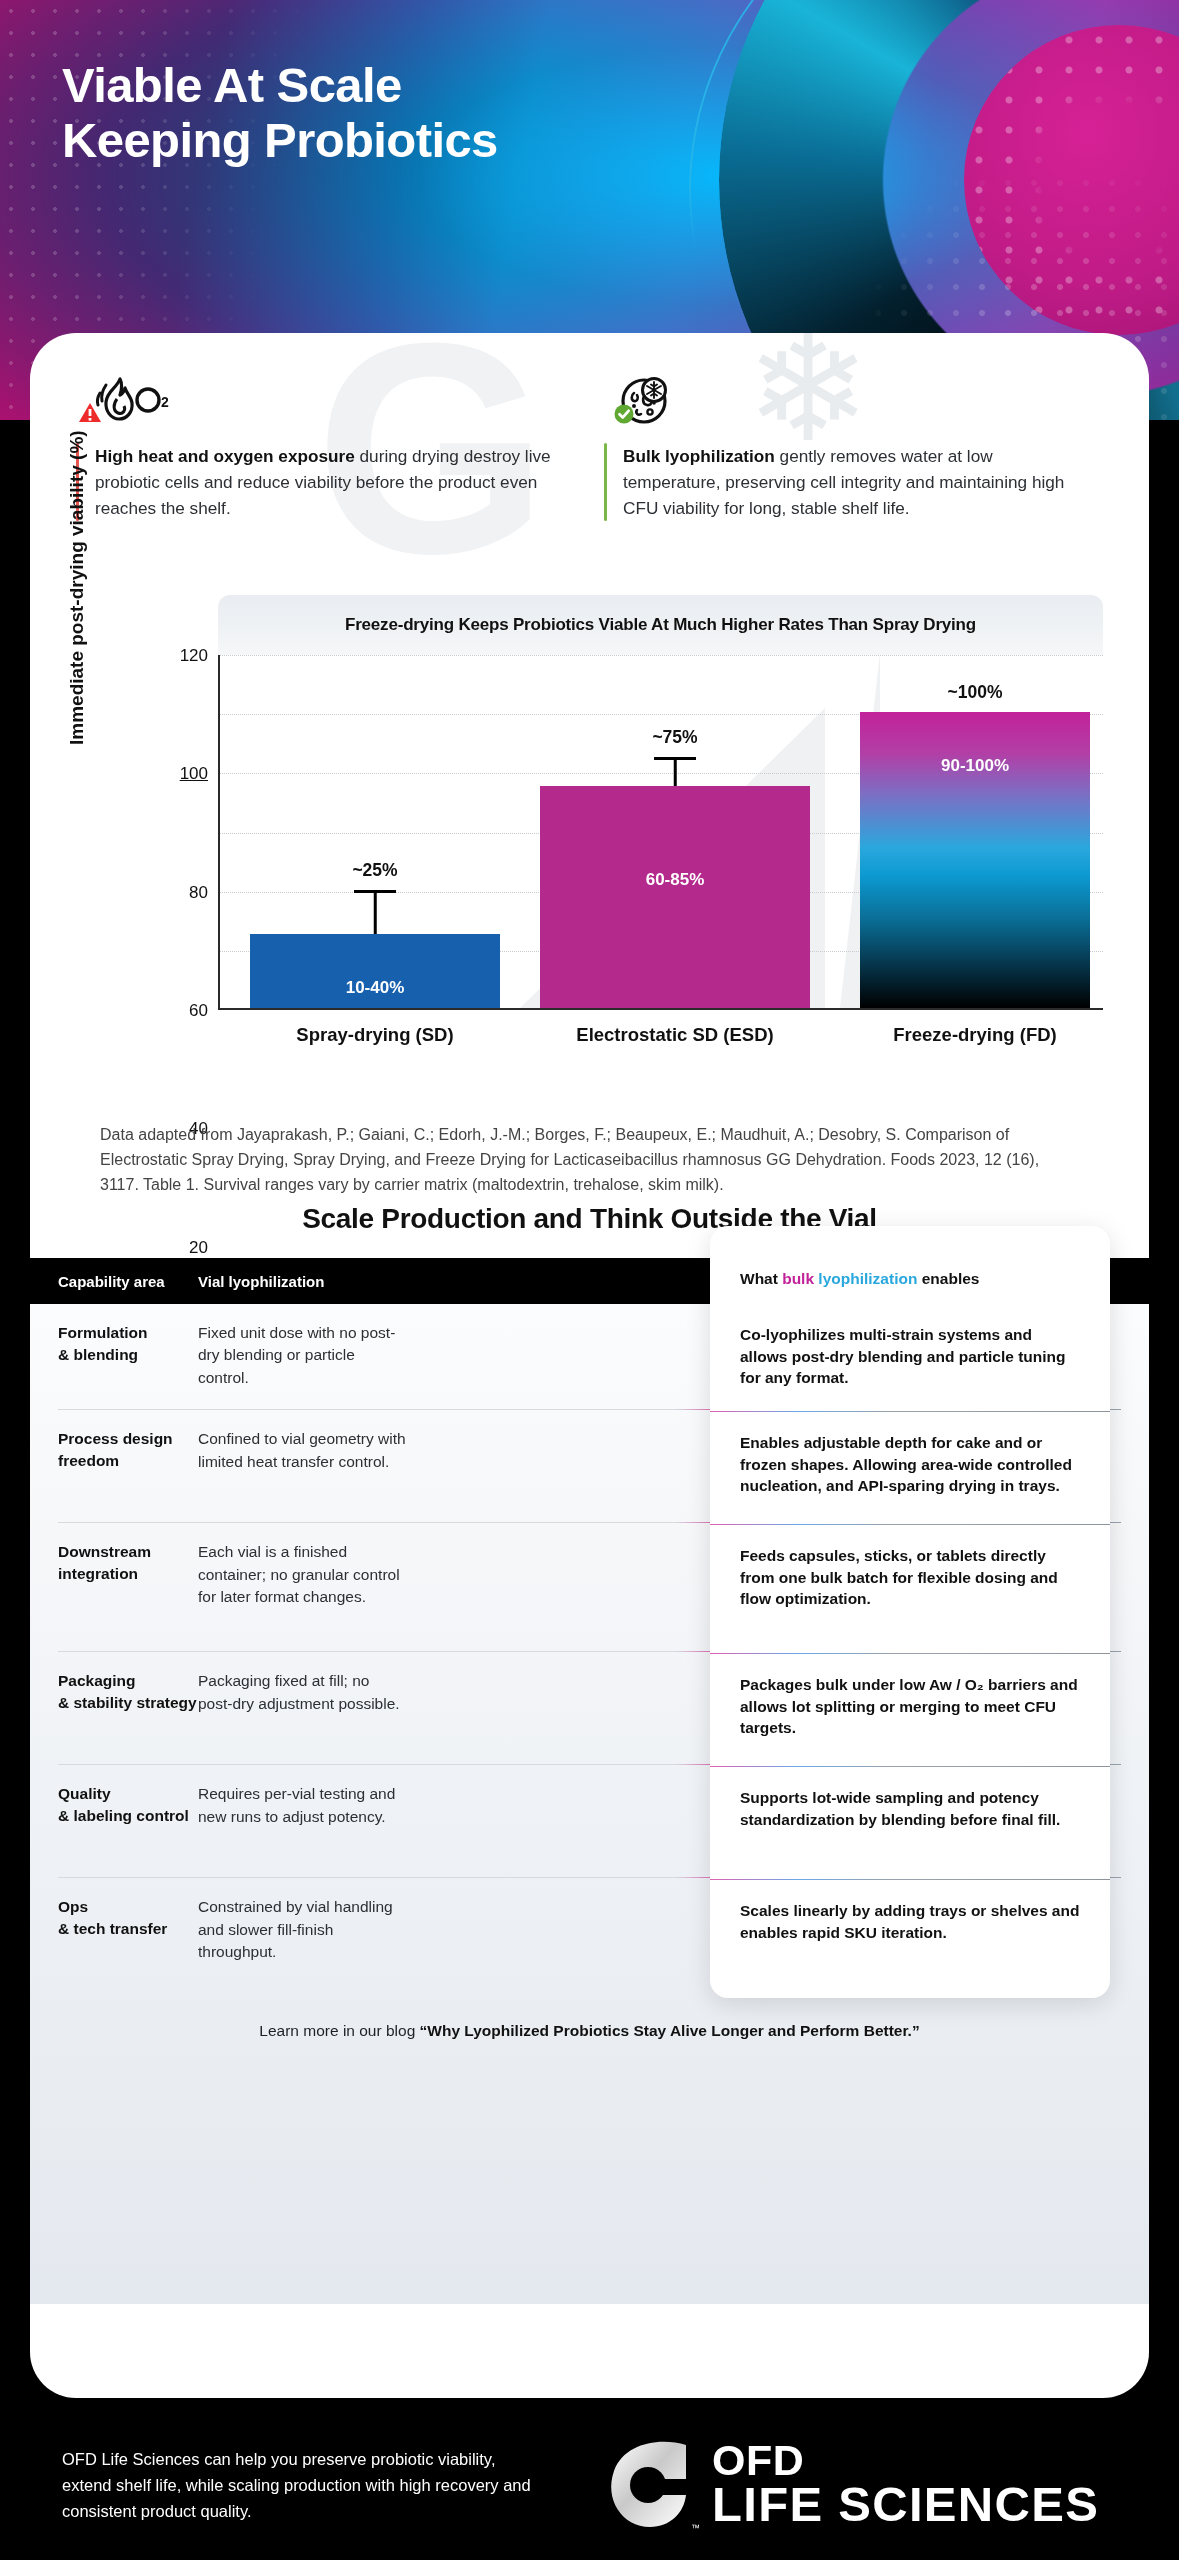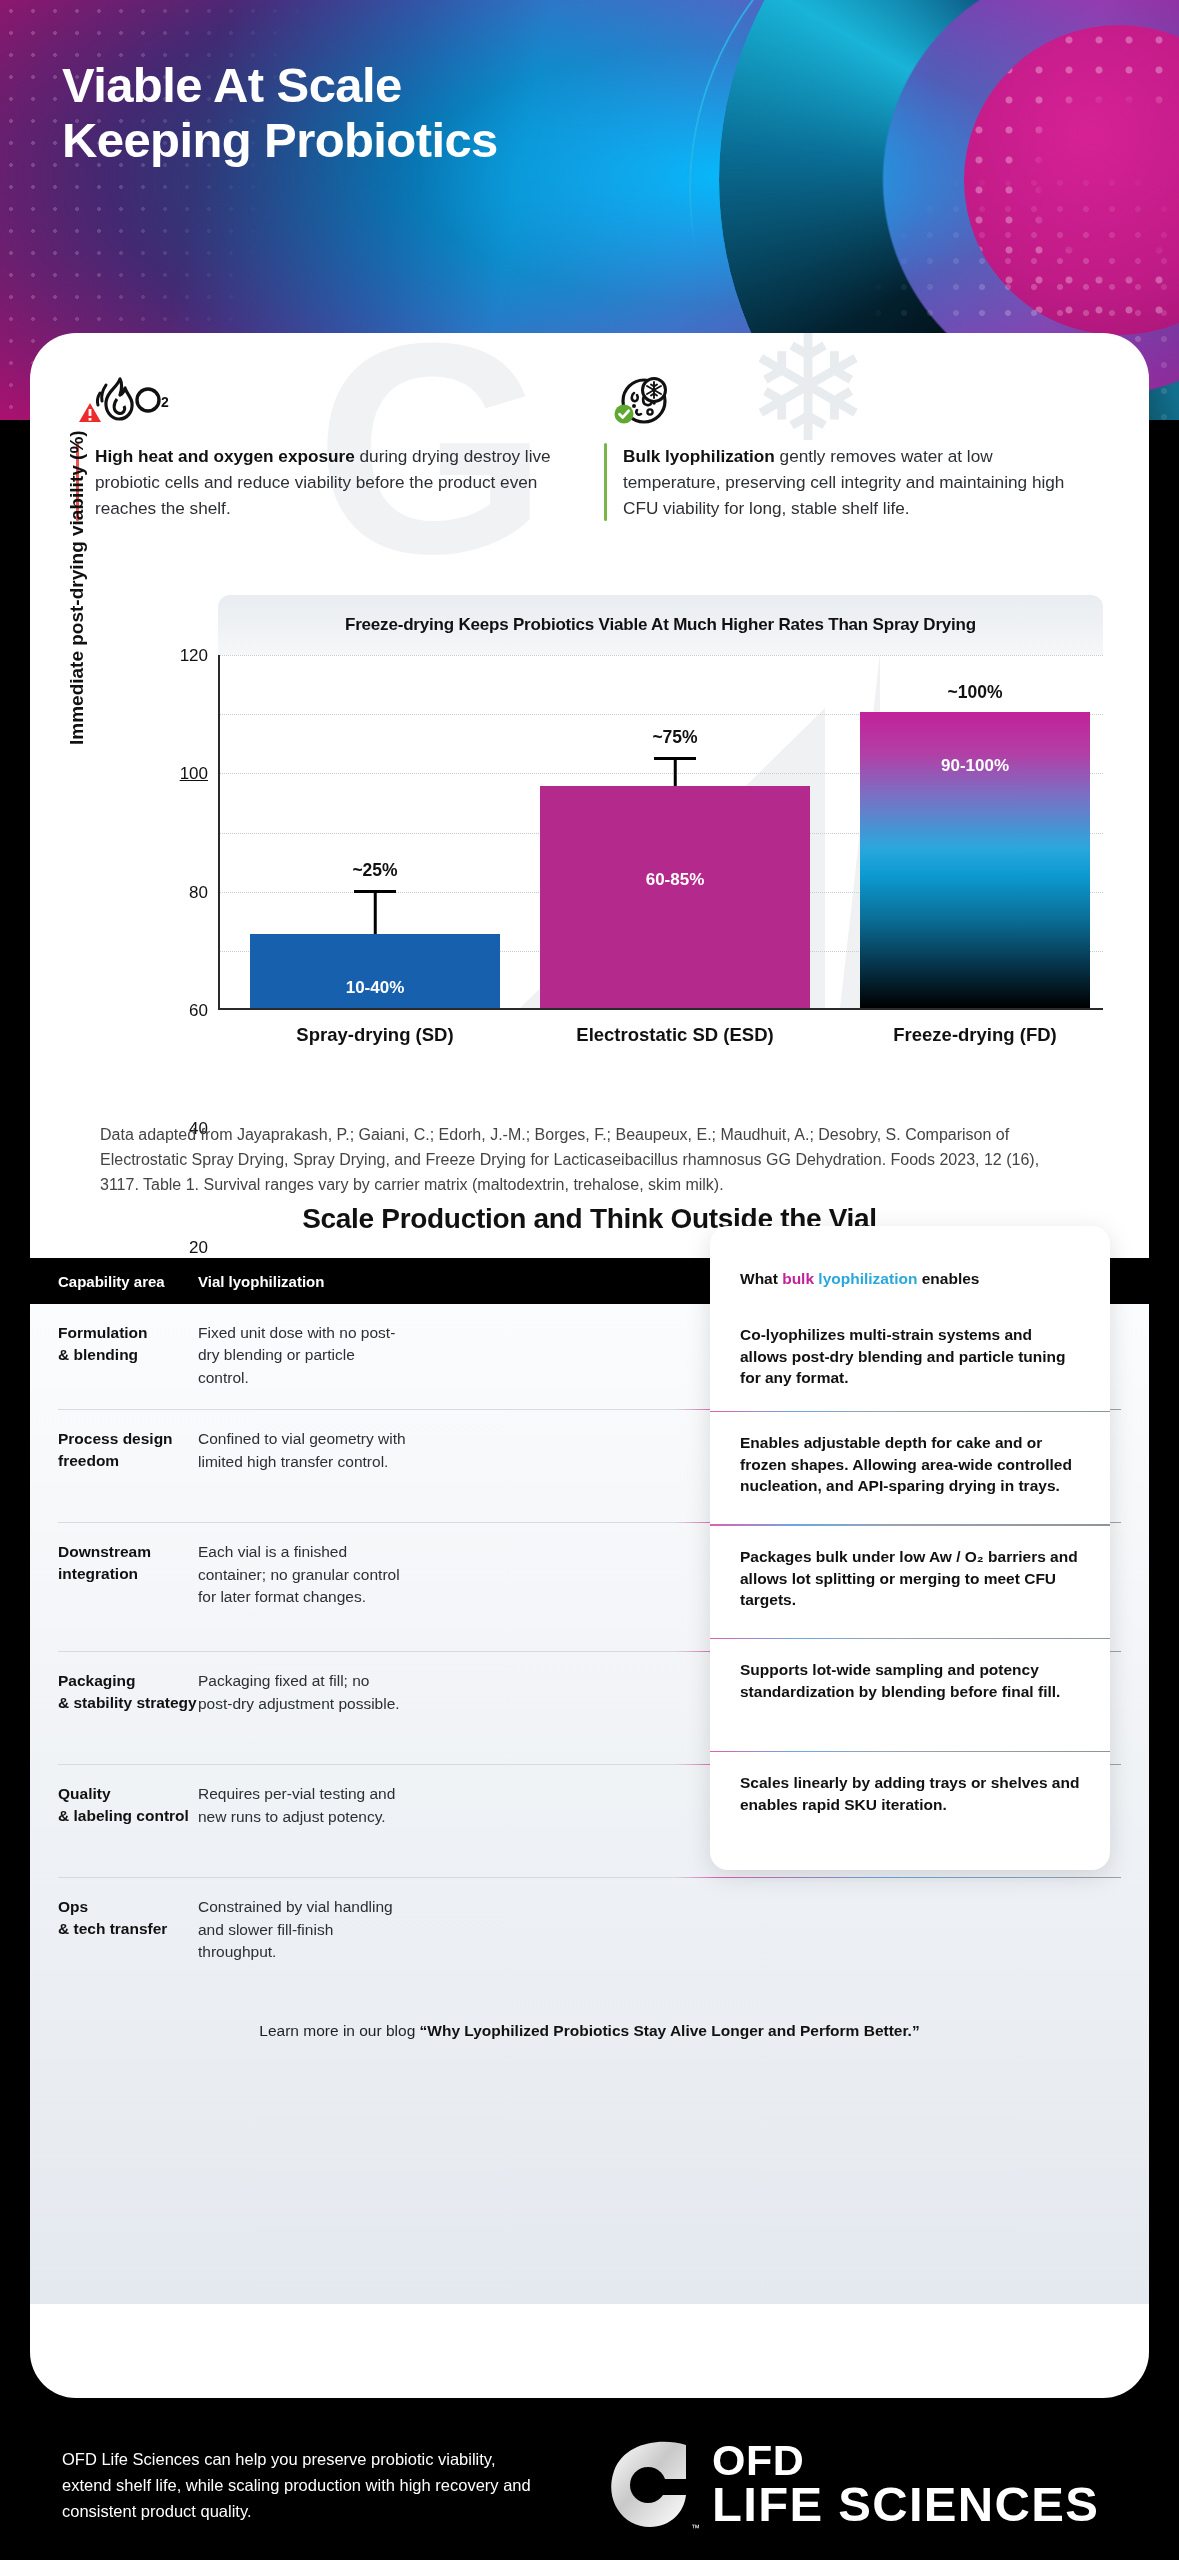--- a/index.html
+++ b/index.html
@@ -402,21 +402,21 @@
     </div>
 
     <div id="rows" style="position:relative;">
         <div class="trow" style="min-height: 100px;">
           <div class="cap">Formulation<br>&amp; blending</div>
           <div class="vial">Fixed unit dose with no post-dry blending or particle control.</div>
         </div>
         <div class="rowsep"></div>
         <div class="trow" style="min-height: 112px;">
           <div class="cap">Process design<br>freedom</div>
-          <div class="vial">Confined to vial geometry with limited high transfer control.</div>
+          <div class="vial">Confined to vial geometry with limited heat transfer control.</div>
         </div>
         <div class="rowsep"></div>
         <div class="trow" style="min-height: 128px;">
           <div class="cap">Downstream<br>integration</div>
           <div class="vial">Each vial is a finished container; no granular control for later format changes.</div>
         </div>
         <div class="rowsep"></div>
         <div class="trow" style="min-height: 112px;">
           <div class="cap">Packaging<br>&amp; stability strategy</div>
           <div class="vial">Packaging fixed at fill; no post-dry adjustment possible.</div>
@@ -435,20 +435,21 @@
 
     <div class="bulkpanel">
       <div class="bulk-head">
         <div class="bulk-head-txt"><span>What </span><span class="m">bulk</span><span class="b"> lyophilization</span><span> enables</span></div>
       </div>
       <div id="bulkcells">
           <div class="bulk-cell" style="min-height: 100px;">Co-lyophilizes multi-strain systems and allows post-dry blending and particle tuning for any format.</div>
           <div class="bulk-sep"></div>
           <div class="bulk-cell" style="min-height: 112px;">Enables adjustable depth for cake and or frozen shapes. Allowing area-wide controlled nucleation, and API-sparing drying in trays.</div>
           <div class="bulk-sep"></div>
+          <div class="bulk-cell" style="min-height: 128px;">Feeds capsules, sticks, or tablets directly from one bulk batch for flexible dosing and flow optimization.</div>
           <div class="bulk-sep"></div>
           <div class="bulk-cell" style="min-height: 112px;">Packages bulk under low Aw / O₂ barriers and allows lot splitting or merging to meet CFU targets.</div>
           <div class="bulk-sep"></div>
           <div class="bulk-cell" style="min-height: 112px;">Supports lot-wide sampling and potency standardization by blending before final fill.</div>
           <div class="bulk-sep"></div>
           <div class="bulk-cell" style="min-height: 118px;">Scales linearly by adding trays or shelves and enables rapid SKU iteration.</div>
         </div>
     </div>
 
     <div class="blogline" id="blogline" style="position: relative; padding: 26px 0px 30px;"><span>Learn more in our blog </span><b>“Why Lyophilized Probiotics Stay Alive Longer and Perform Better.”</b></div>

